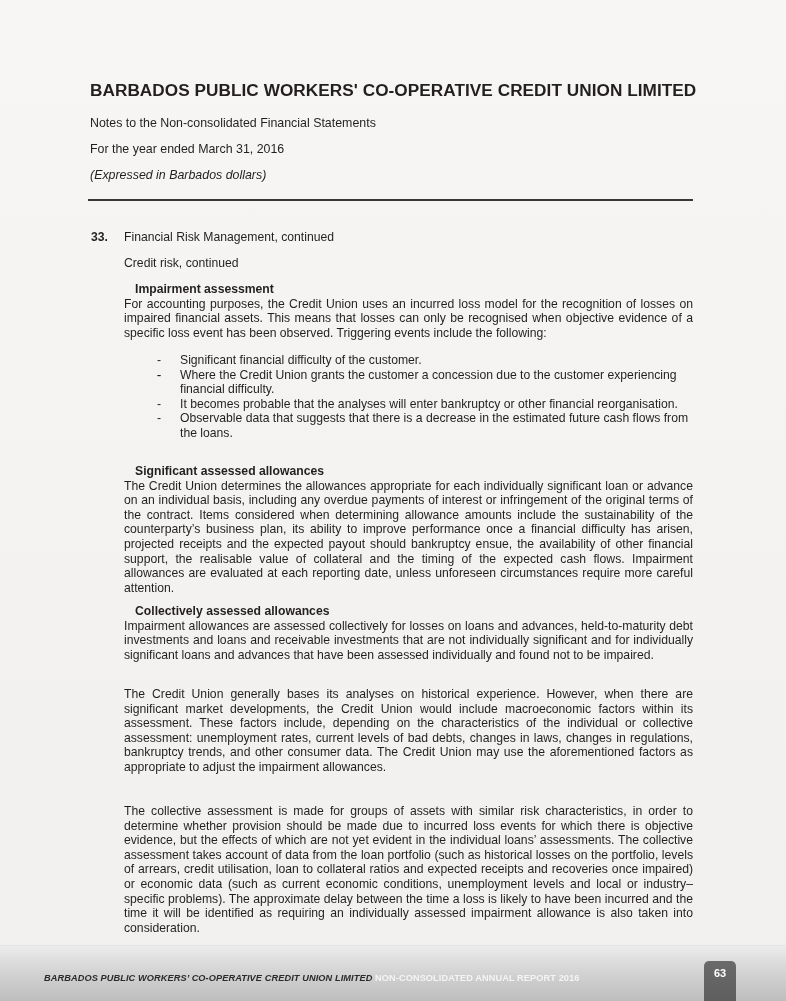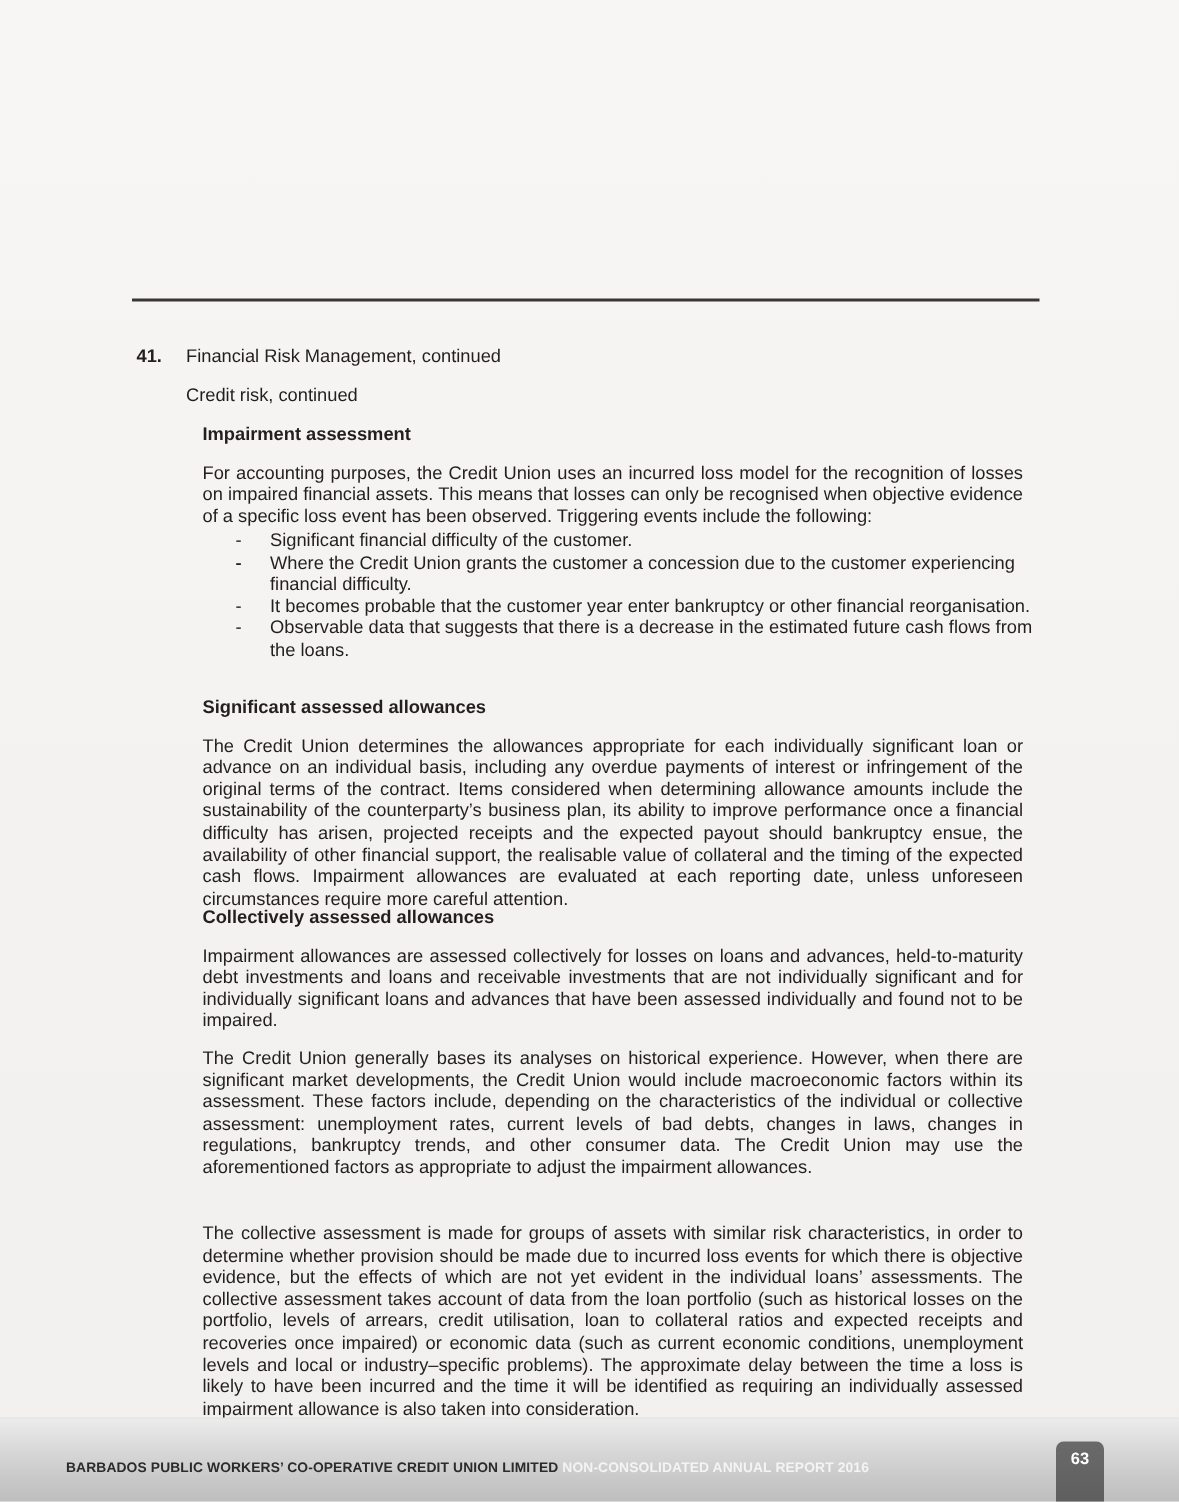--- a/index.html
+++ b/index.html
@@ -30,67 +30,73 @@
     .content {
       position: absolute; left: 91px; top: 230px; width: 602px;
       font-size: 12.2px; line-height: 14.6px; color: #231f20;
     }
     .sec-num { position: absolute; left: 0; top: 0; font-weight: bold; }
     .sec-title { position: absolute; left: 33px; top: 0; white-space: nowrap; }
     .bold { font-weight: normal; }
     .sub-title { position: absolute; left: 33px; top: 26px; white-space: nowrap; }
     .body-block { position: absolute; left: 33px; width: 569px; text-align: justify; }
     .heading { font-weight: bold; display: block; margin-left: 11px; }
-    .p { margin: 11px; }
+    .p { margin: 0; }
     ul.bullets { list-style: none; margin: 0; padding: 0; position: absolute; left: 33px; width: 569px; }
     ul.bullets li { position: relative; padding-left: 56px; }
     ul.bullets li .dash { position: absolute; left: 33px; top: 0; }
     .footer {
       position: absolute; left: 0; top: 945px; width: 786px; height: 56px;
       background: linear-gradient(180deg, #ececec 0%, #d9d9d9 35%, #c9c9c9 70%, #bdbdbd 100%);
       border-top: 1px solid #e4e4e4;
     }
     .footer-text {
       position: absolute; left: 44px; top: 27px; font-size: 9.2px; font-weight: bold;
       white-space: nowrap; letter-spacing: 0.1px;
     }
-    .footer-org { color: #2b2b2b; }
+    .footer-org { color: #2b2b2b; font-style: italic; }
     .footer-report { color: #f4f4f4; }
     .page-badge {
       position: absolute; left: 704px; top: 15px; width: 32px; height: 42px;
       background: linear-gradient(180deg, #6a6a6a 0%, #5e5e5e 100%);
       border-radius: 5px 5px 0 0;
       color: #ffffff; font-weight: bold; font-size: 11px;
       text-align: center; line-height: 24px;
     }
   </style>
 </head>
 <body>
 
 <div class="page">
 
+  <div class="header">
+    <div class="org-title">BARBADOS PUBLIC WORKERS' CO-OPERATIVE CREDIT UNION LIMITED</div>
+    <div class="sub sub1">Notes to the Non-consolidated Financial Statements</div>
+    <div class="sub sub2">For the year ended March 31, 2016</div>
+    <div class="sub sub3">(Expressed in Barbados dollars)</div>
+  </div>
 
   <div class="rule"></div>
 
   <div class="content">
-    <span class="sec-num">41.</span>
+    <span class="sec-num">33.</span>
     <span class="sec-title"><span class="bold">Financial Risk Management,</span><span> continued</span></span>
 
     <span class="sub-title"><span class="bold">Credit risk,</span><span> continued</span></span>
 
     <div class="body-block" style="top:52px;">
       <span class="heading">Impairment assessment</span>
       <p class="p">For accounting purposes, the Credit Union uses an incurred loss model for the recognition of losses on impaired financial assets. This means that losses can only be recognised when objective evidence of a specific loss event has been observed. Triggering events include the following:</p>
     </div>
 
     <ul class="bullets" style="top:123px;">
       <li><span class="dash">-</span><span>Significant financial difficulty of the customer.</span></li>
       <li><span class="dash">-</span></li>
       <li><span class="dash">-</span><span>Where the Credit Union grants the customer a concession due to the customer experiencing financial difficulty.</span></li>
-      <li><span class="dash">-</span><span>It becomes probable that the customer year enter bankruptcy or other financial reorganisation.</span></li>
+      <li><span class="dash">-</span><span>It becomes probable that the analyses will enter bankruptcy or other financial reorganisation.</span></li>
       <li><span class="dash">-</span><span>Observable data that suggests that there is a decrease in the estimated future cash flows from the loans.</span></li>
     </ul>
 
     <div class="body-block" style="top:234px;">
       <span class="heading">Significant assessed allowances</span>
       <p class="p">The Credit Union determines the allowances appropriate for each individually significant loan or advance on an individual basis, including any overdue payments of interest or infringement of the original terms of the contract. Items considered when determining allowance amounts include the sustainability of the counterparty’s business plan, its ability to improve performance once a financial difficulty has arisen, projected receipts and the expected payout should bankruptcy ensue, the availability of other financial support, the realisable value of collateral and the timing of the expected cash flows. Impairment allowances are evaluated at each reporting date, unless unforeseen circumstances require more careful attention.</p>
     </div>
 
     <div class="body-block" style="top:374px;">
       <span class="heading">Collectively assessed allowances</span>

